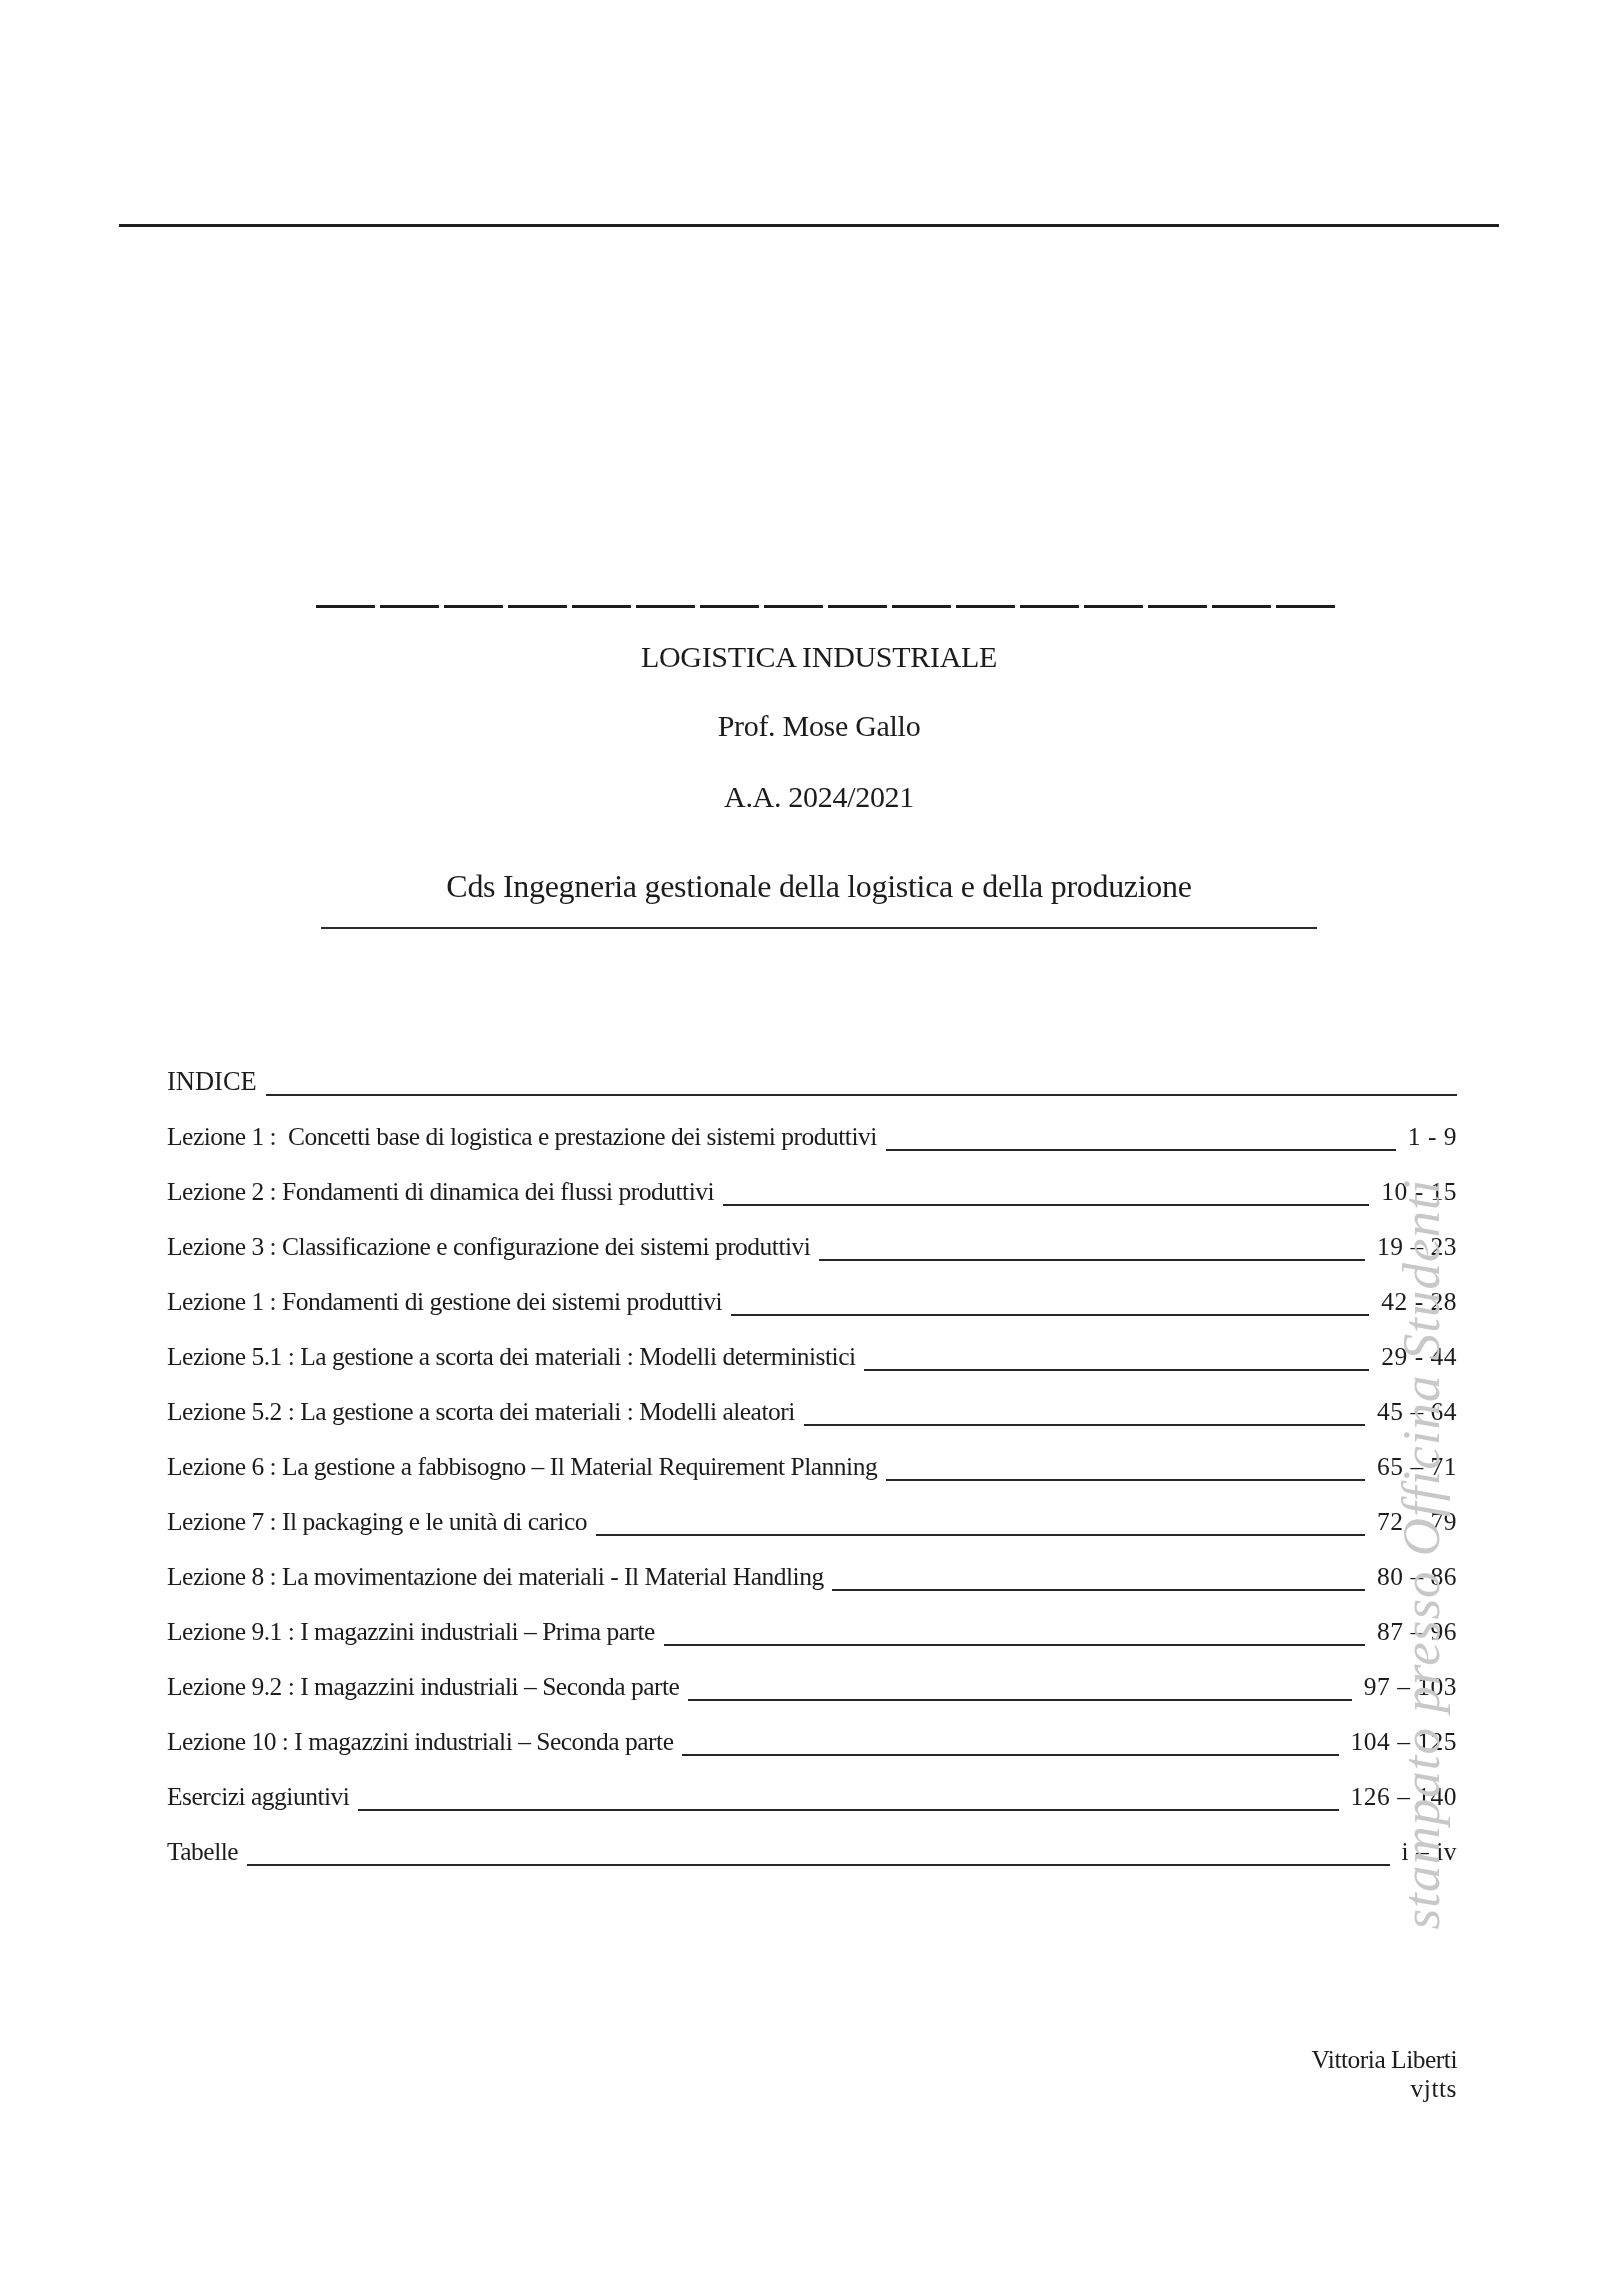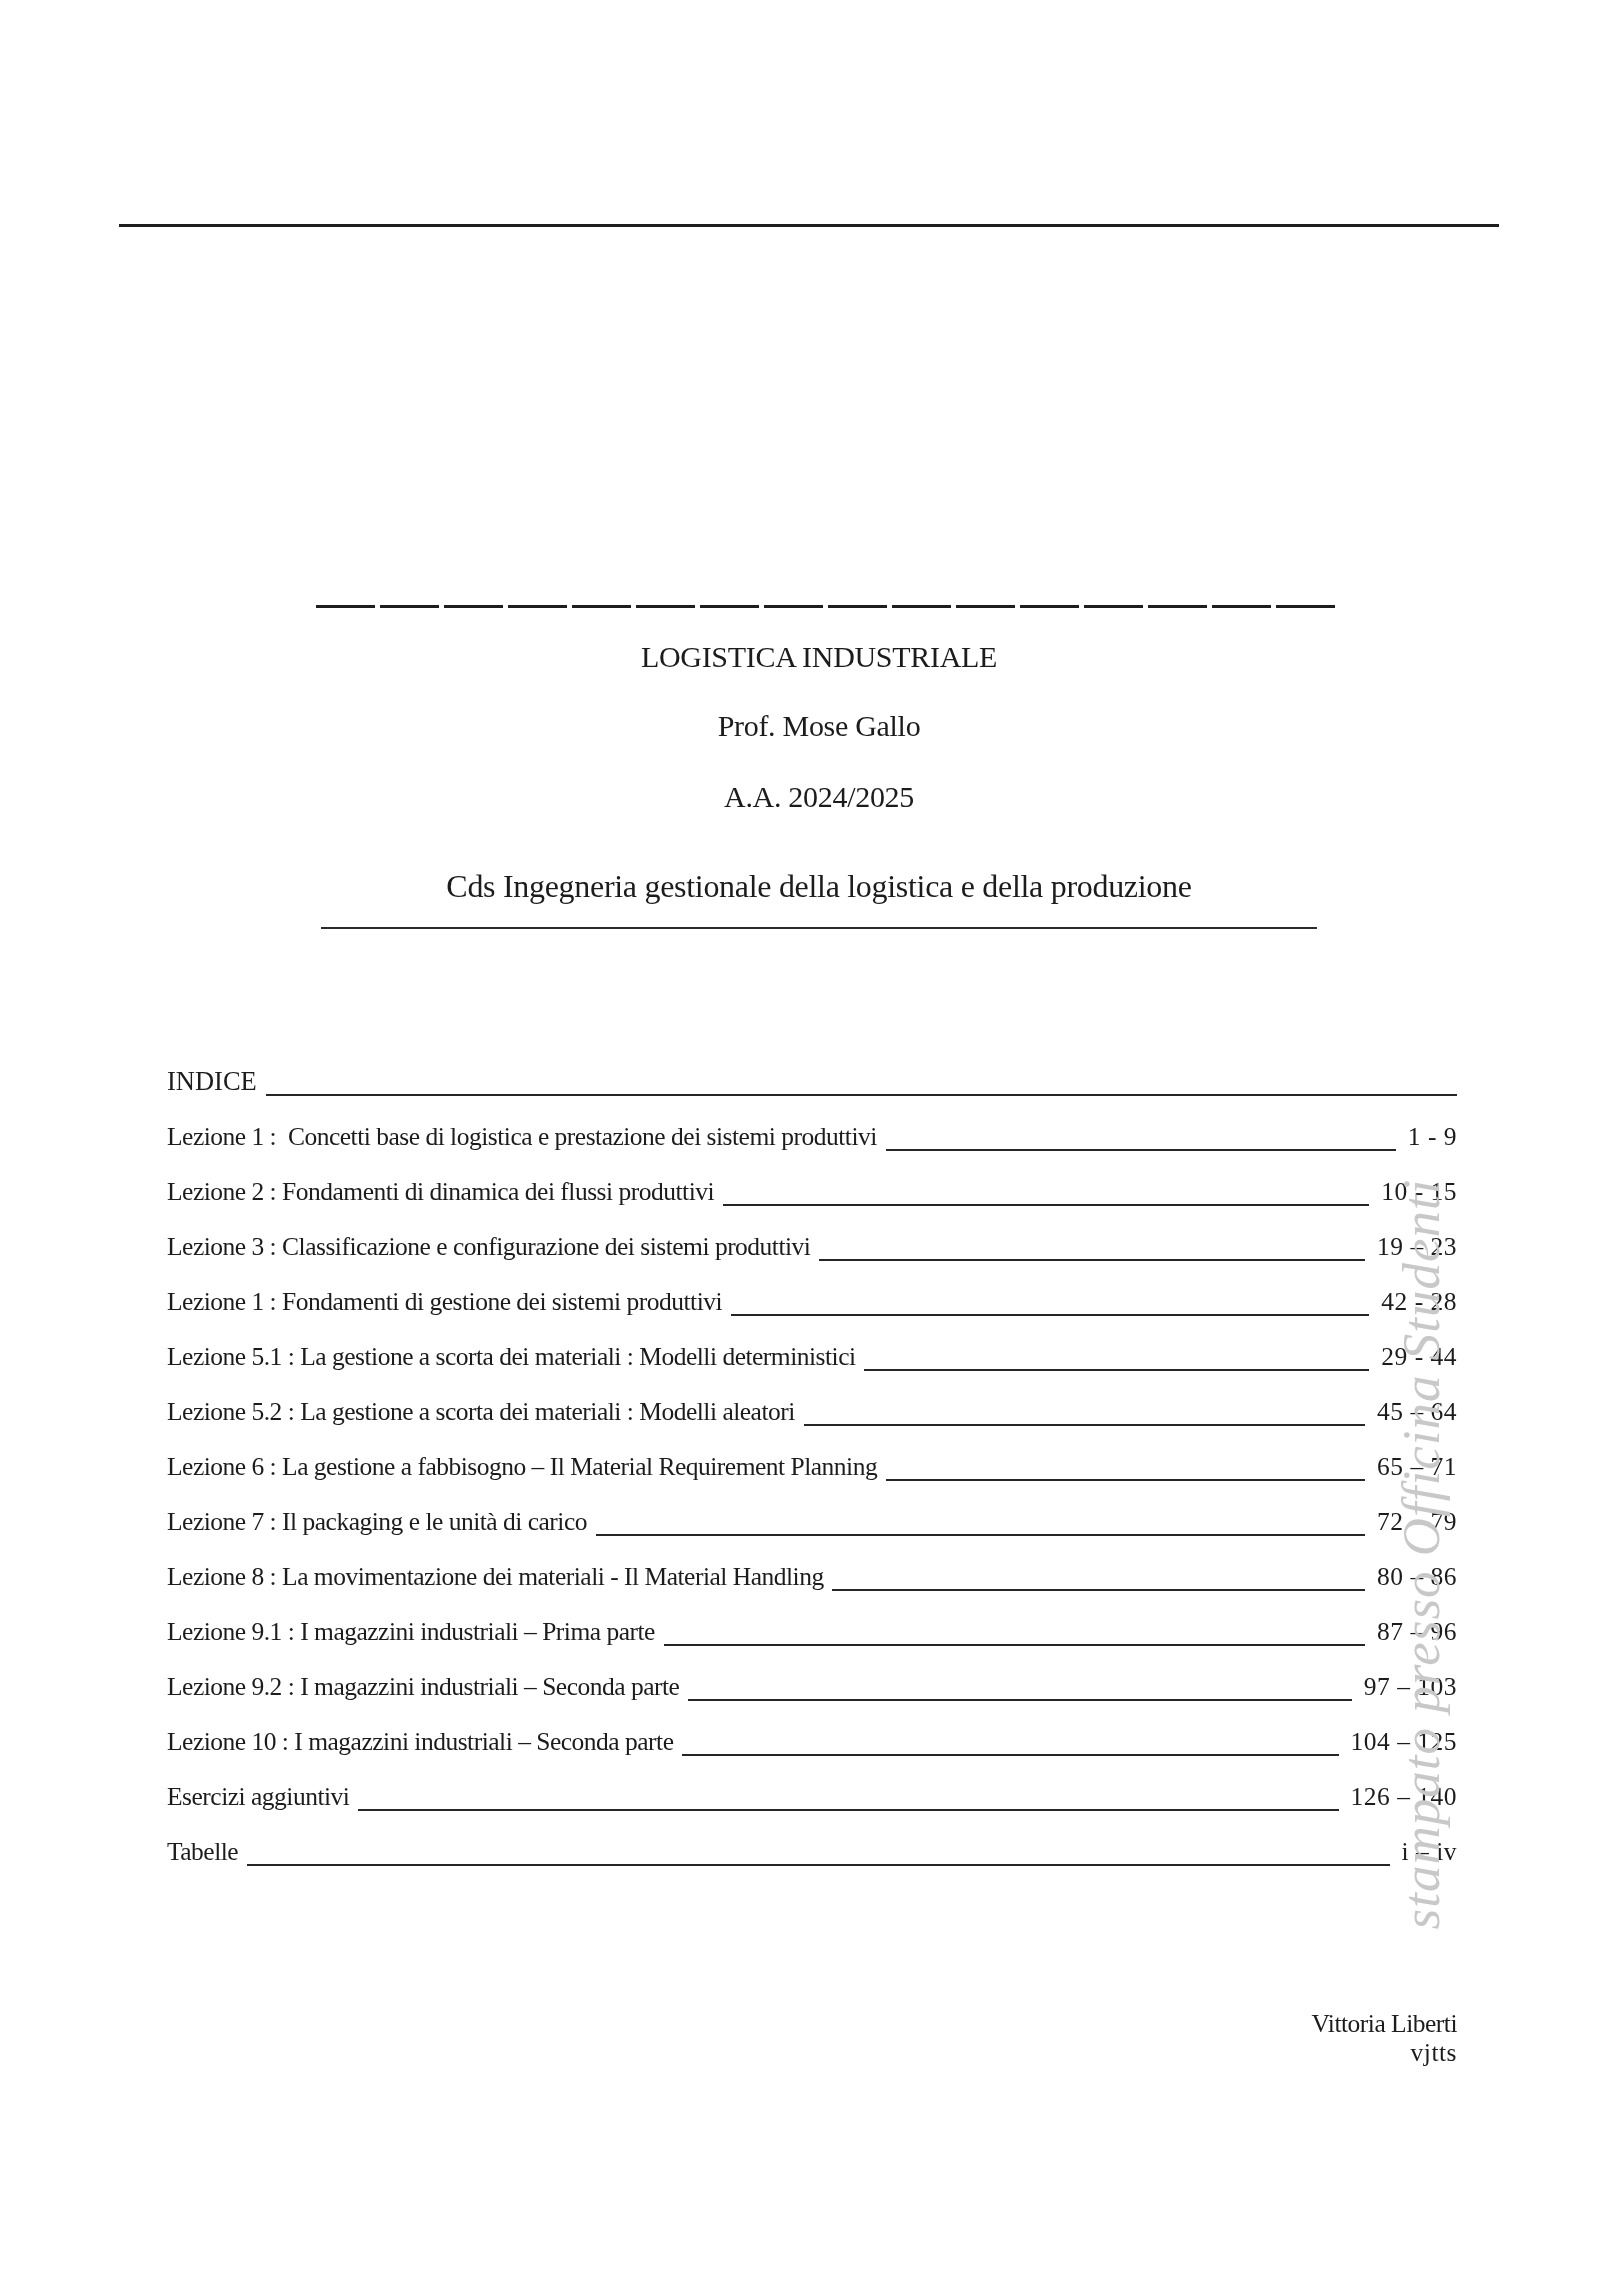--- a/index.html
+++ b/index.html
@@ -60,20 +60,21 @@
     height: 55px;
     padding-bottom: 5.9px;
     box-sizing: border-box;
   }
   .toc-label {
     font-size: 25.5px;
     line-height: 1.05;
     letter-spacing: -0.5px;
     white-space: pre;
     flex: 0 0 auto;
+    margin-top: 36px;
   }
   .toc-heading-label { font-size: 26.5px; letter-spacing: 0; }
   .leader {
     flex: 1 1 auto;
     border-bottom: 2px solid #262626;
     margin: 0 11.8px 0 8.8px;
     height: 1px;
   }
   .leader-full { margin-right: 0; }
   .toc-pages {
@@ -114,21 +115,21 @@
 </head>
 <body>
 
 <div class="page">
 
   <div class="top-rule"></div>
 
   <div class="title-rule-top"></div>
   <div class="title-line title-line-2">Prof. Mose Gallo</div>
   <div class="title-line title-line-1">LOGISTICA INDUSTRIALE</div>
-  <div class="title-line title-line-3">A.A. 2024/2025</div>
+  <div class="title-line title-line-3">A.A. 2024/2021</div>
   <div class="title-line title-line-4">Cds Ingegneria gestionale della logistica e della produzione</div>
   <div class="title-rule-bottom"></div>
 
   <div class="toc">
     <div class="toc-row">
       <span class="toc-label toc-heading-label">INDICE</span>
       <span class="leader leader-full"></span>
     </div>
 
     <div class="toc-row">

